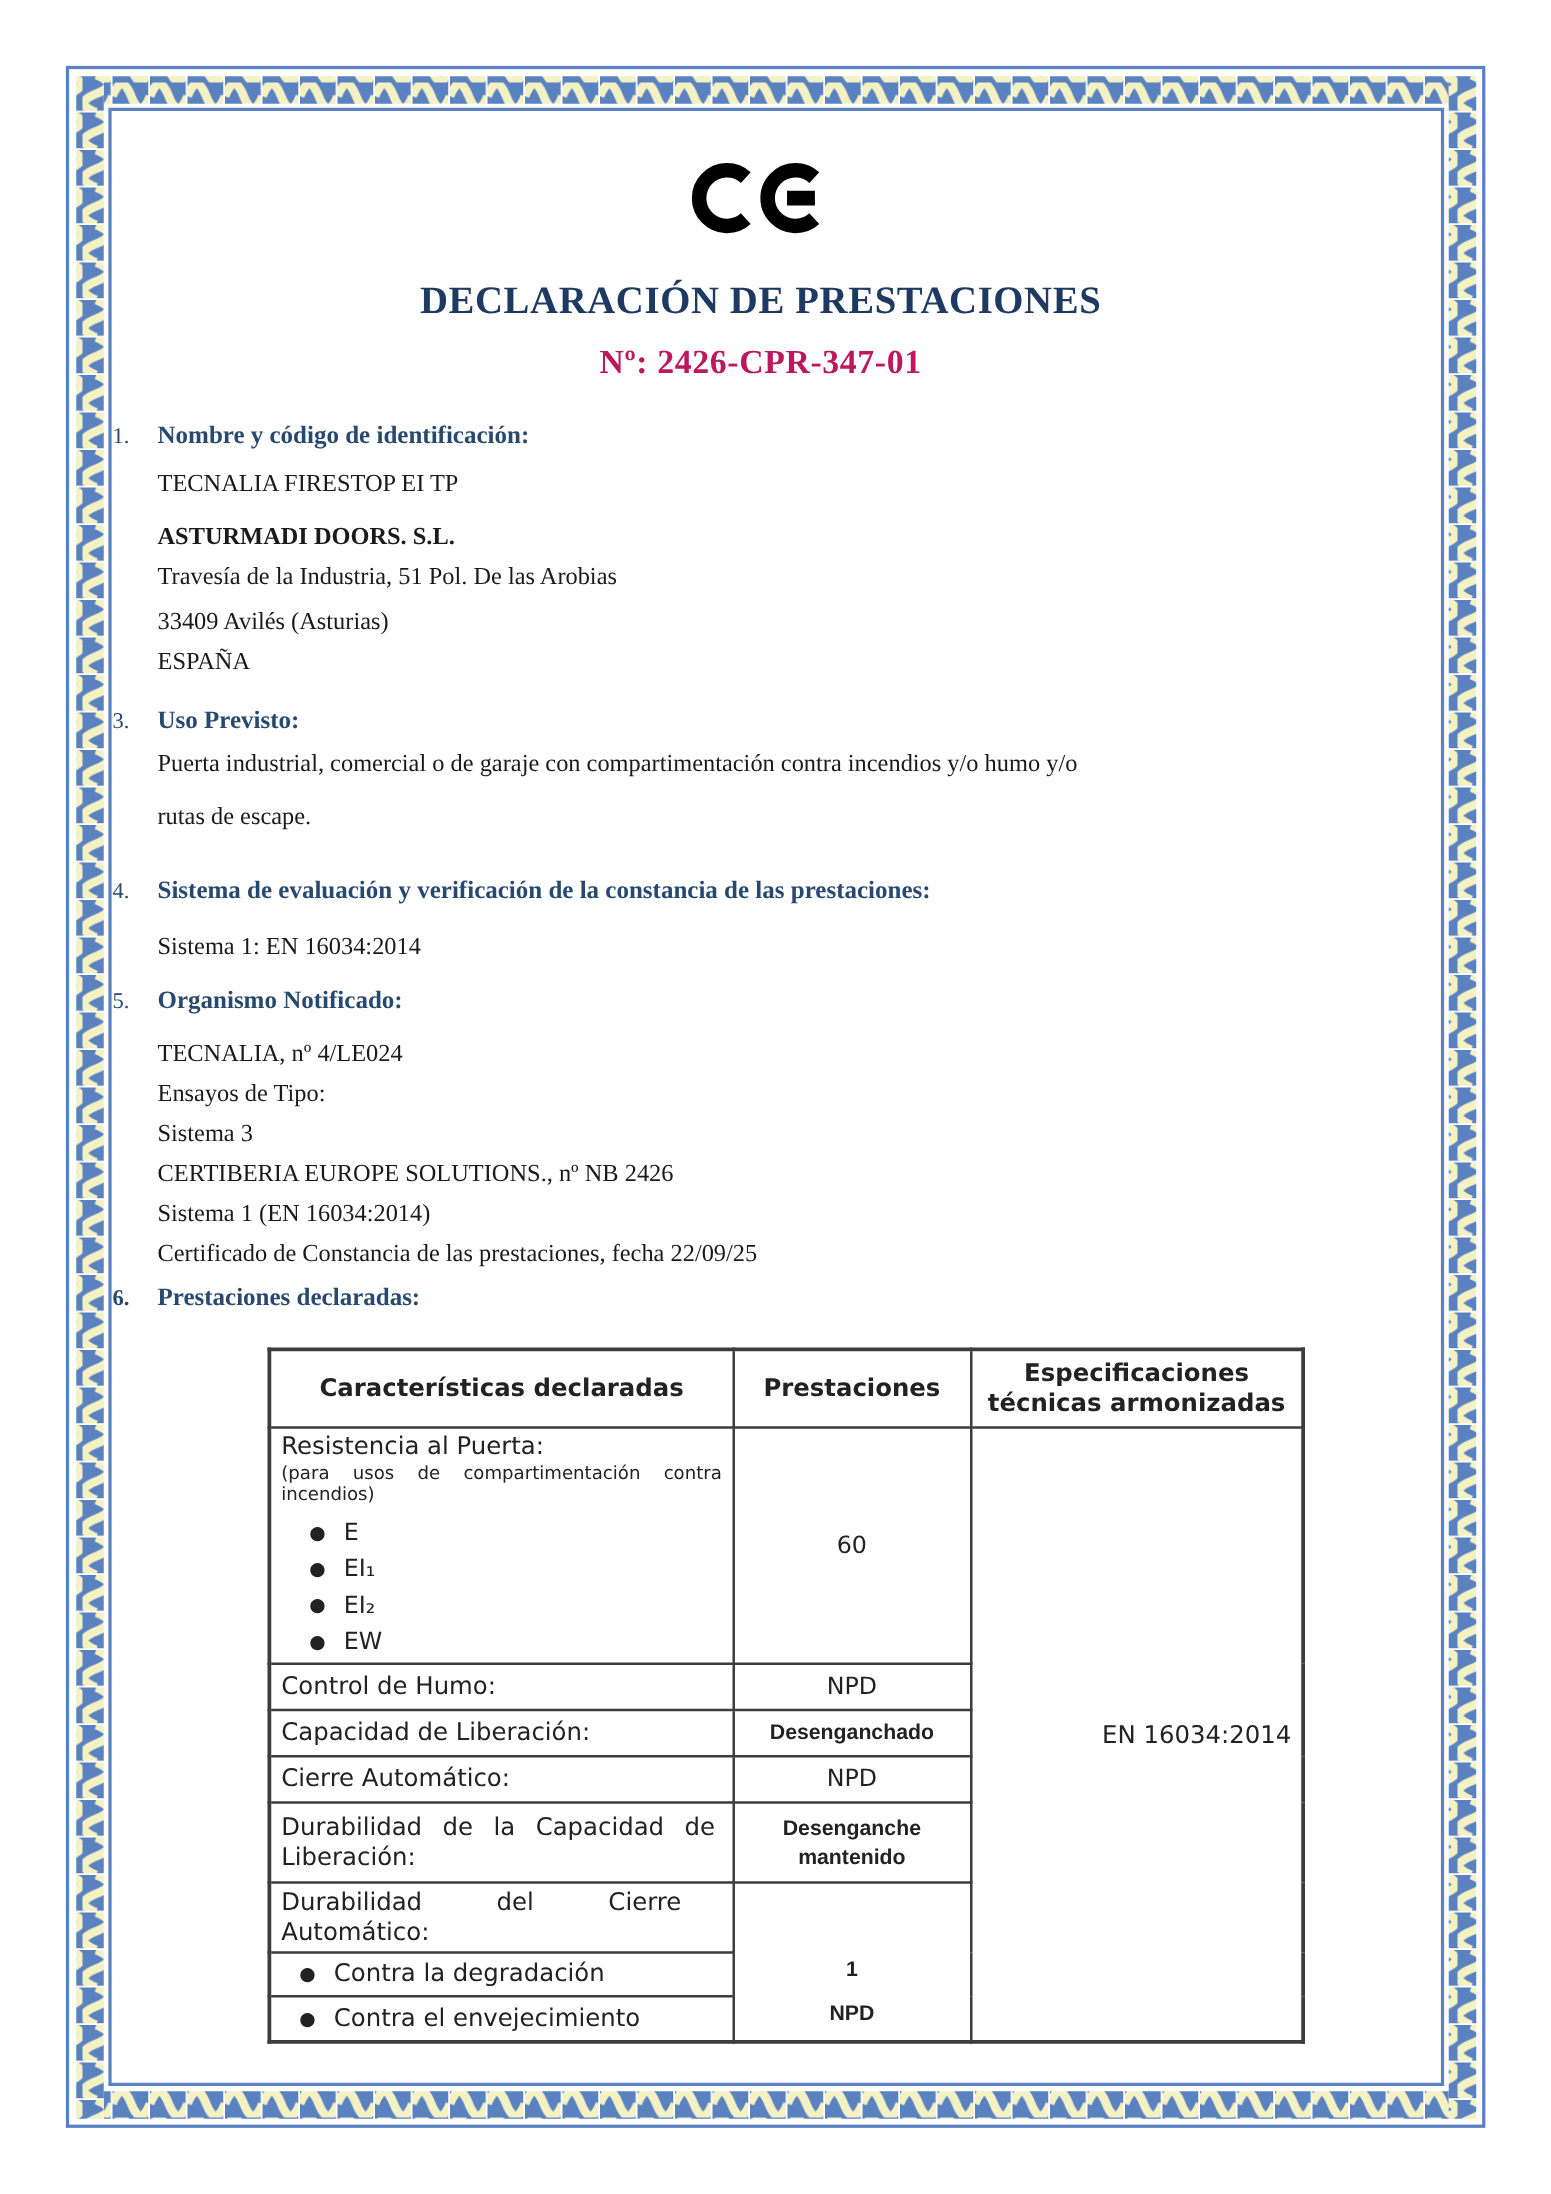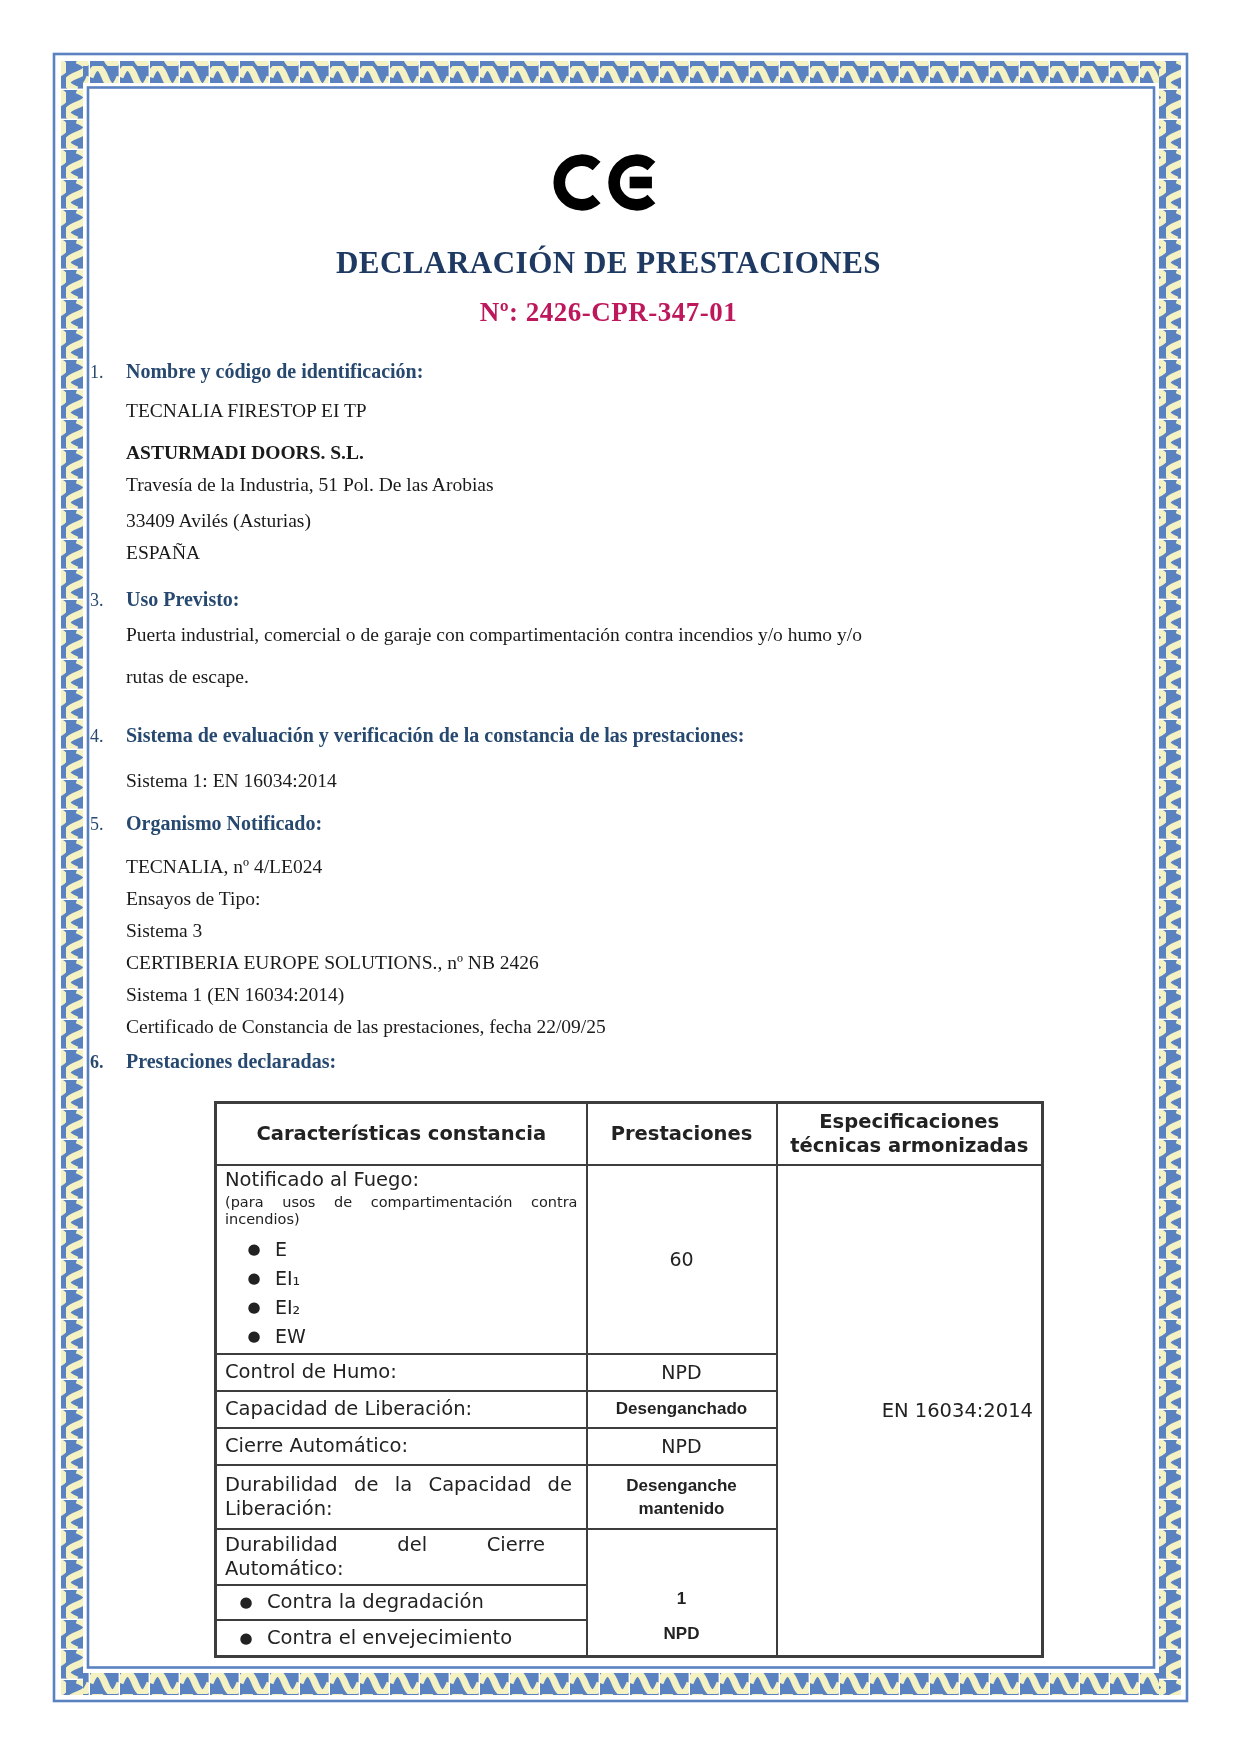--- a/index.html
+++ b/index.html
@@ -2,21 +2,21 @@
 <html><head>
 <meta charset="utf-8">
 <style>
   html,body { margin:0; padding:0; background:#ffffff; }
   .page {
     position:relative; width:1241px; height:1755px; background:#ffffff;
     overflow:hidden; font-family:"Liberation Serif", serif; color:#1a1a1a;
   }
   .border-svg { position:absolute; inset:0; pointer-events:none; }
 
-  .content { position:absolute; left:90px; top:100px; width:1037px; }
+  .content { position:absolute; left:90px; top:76px; width:1037px; }
 
   .top-block { text-align:center; }
   .ce-logo { margin-top:30px; }
   .doc-title {
     font-size:31px; font-weight:bold; color:#1f3a62; letter-spacing:0.5px;
     line-height:44px; margin-top:2px;
   }
   .doc-number {
     font-size:27px; font-weight:bold; color:#be185d; letter-spacing:0.5px;
     line-height:46px; margin-top:4px;
@@ -163,28 +163,28 @@
     </div>
 
     <table class="perf-table">
       <colgroup>
           <col style="width:371px">
           <col style="width:190px">
           <col style="width:266px">
         </colgroup>
       <tbody>
           <tr class="r-head">
-        <th>Características constancia</th>
+        <th>Características declaradas</th>
         <th>Prestaciones</th>
         <th>Especificaciones técnicas armonizadas</th>
       </tr>
 
       <tr class="r-fire">
         <td class="fire-cell">
-          <div class="cell-label">Notificado al Fuego:</div>
+          <div class="cell-label">Resistencia al Puerta:</div>
           <div class="fire-note">(para usos de compartimentación contra incendios)</div>
           <div class="fire-bullets">
             <div class="bullet-line">
               <span class="bullet-dot">●</span>
               <span>E</span>
             </div>
             <div class="bullet-line">
               <span class="bullet-dot">●</span>
               <span>EI₁</span>
             </div>

